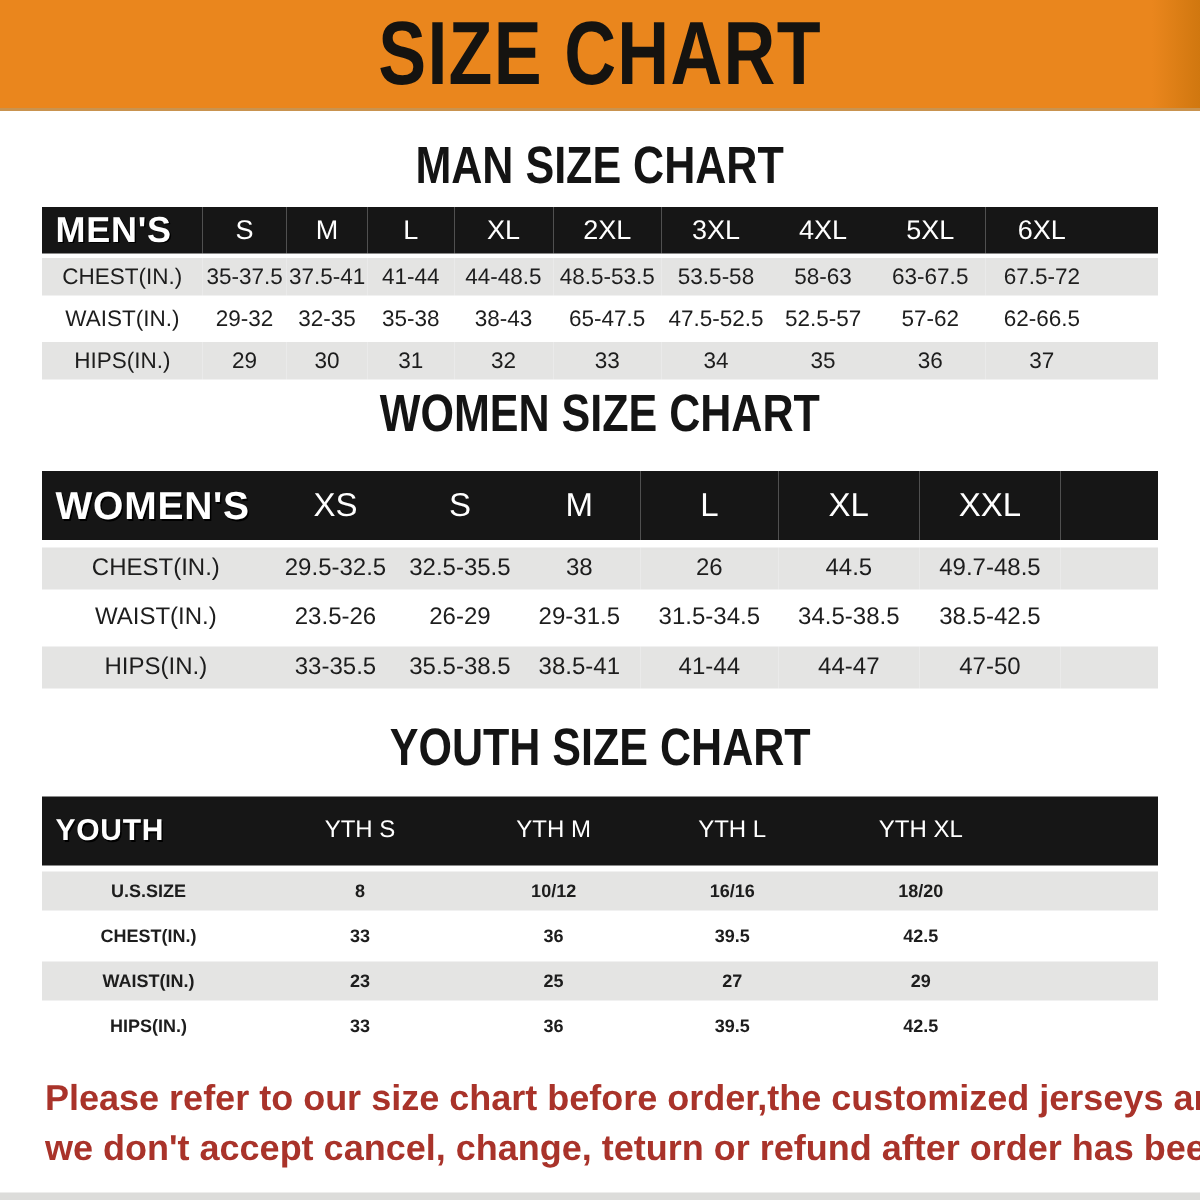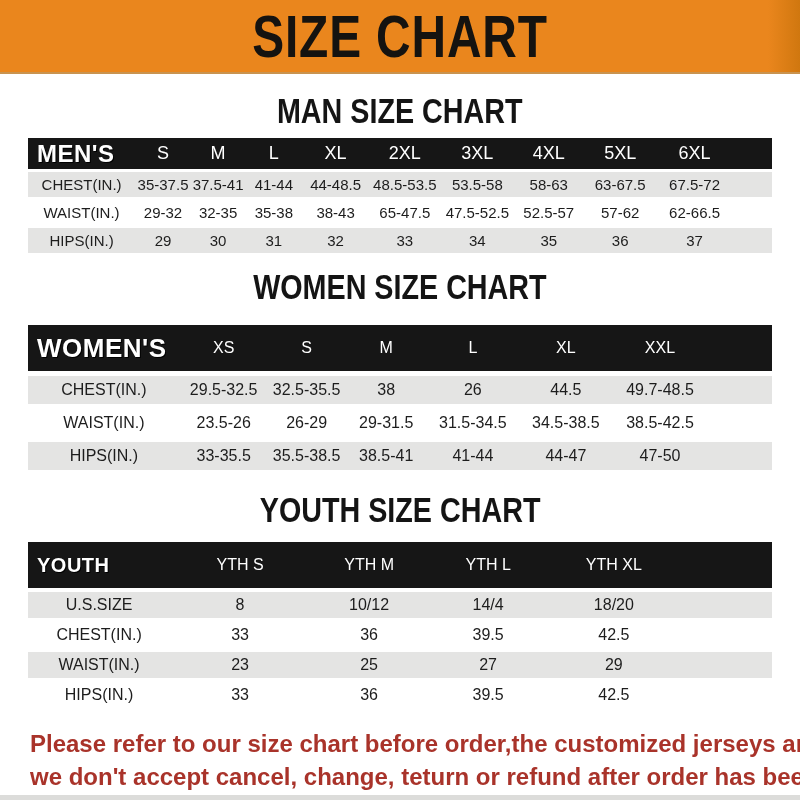--- a/index.html
+++ b/index.html
@@ -39,21 +39,21 @@
   .section-heading .ht {
     display: inline-block;
     font-size: 35px;
     font-weight: bold;
     color: #141414;
     transform: scaleX(0.82);
     white-space: nowrap;
     letter-spacing: 0px;
   }
   #man-heading   { margin-top: 17px; }
-  #women-heading { margin-top: 11px; }
+  #women-heading { }
   #youth-heading { margin-top: 15px; }
 
   
   table.size-table {
     width: 744px;
     margin: 0 auto;
     border-collapse: separate;
     table-layout: fixed;
   }
   #men-table   { border-spacing: 0 3px; margin-top: 4px; }
@@ -63,21 +63,21 @@
   table.size-table thead th {
     background: #161616;
     color: #ffffff;
     font-weight: normal;
     text-align: center;
     padding: 0;
     white-space: nowrap;
     overflow: hidden;
   }
   #men-table   thead th { height: 31px; font-size: 18px; }
-  #women-table thead th { height: 46px; font-size: 16px; }
+  #women-table thead th { height: 46px; font-size: 22px; }
   #youth-table thead th { height: 46px; font-size: 16px; }
 
   table.size-table thead th:first-child {
     text-align: left;
     padding-left: 9px;
     font-weight: bold;
     letter-spacing: 0.5px;
     text-shadow: 1px 1px 0 #000;
   }
   #men-table   thead th:first-child { font-size: 24px; }
@@ -86,21 +86,21 @@
 
   table.size-table tbody td {
     text-align: center;
     color: #1d1d1d;
     padding: 0;
     white-space: nowrap;
     overflow: hidden;
   }
   #men-table   tbody td { height: 25px; font-size: 15px; }
   #women-table tbody td { height: 28px; font-size: 16px; }
-  #youth-table tbody td { height: 26px; font-size: 16px; }
+  #youth-table tbody td { height: 26px; font-size: 12px; font-weight: bold; }
 
   table.size-table tbody tr:nth-child(odd)  td { background: #E4E4E3; }
   table.size-table tbody tr:nth-child(even) td { background: #ffffff; }
 
   
   .footer-note {
     margin: 15px 0 0 30px;
     line-height: 33px;
     font-size: 24px;
     font-weight: bold;
@@ -280,21 +280,21 @@
         <th>YTH L</th>
         <th>YTH XL</th>
         <th></th>
       </tr>
     </thead>
     <tbody>
       <tr>
         <td>U.S.SIZE</td>
         <td>8</td>
         <td>10/12</td>
-        <td>14/4</td>
+        <td>16/16</td>
         <td>18/20</td>
         <td></td>
       </tr>
       <tr>
         <td>CHEST(IN.)</td>
         <td>33</td>
         <td>36</td>
         <td>39.5</td>
         <td>42.5</td>
         <td></td>

